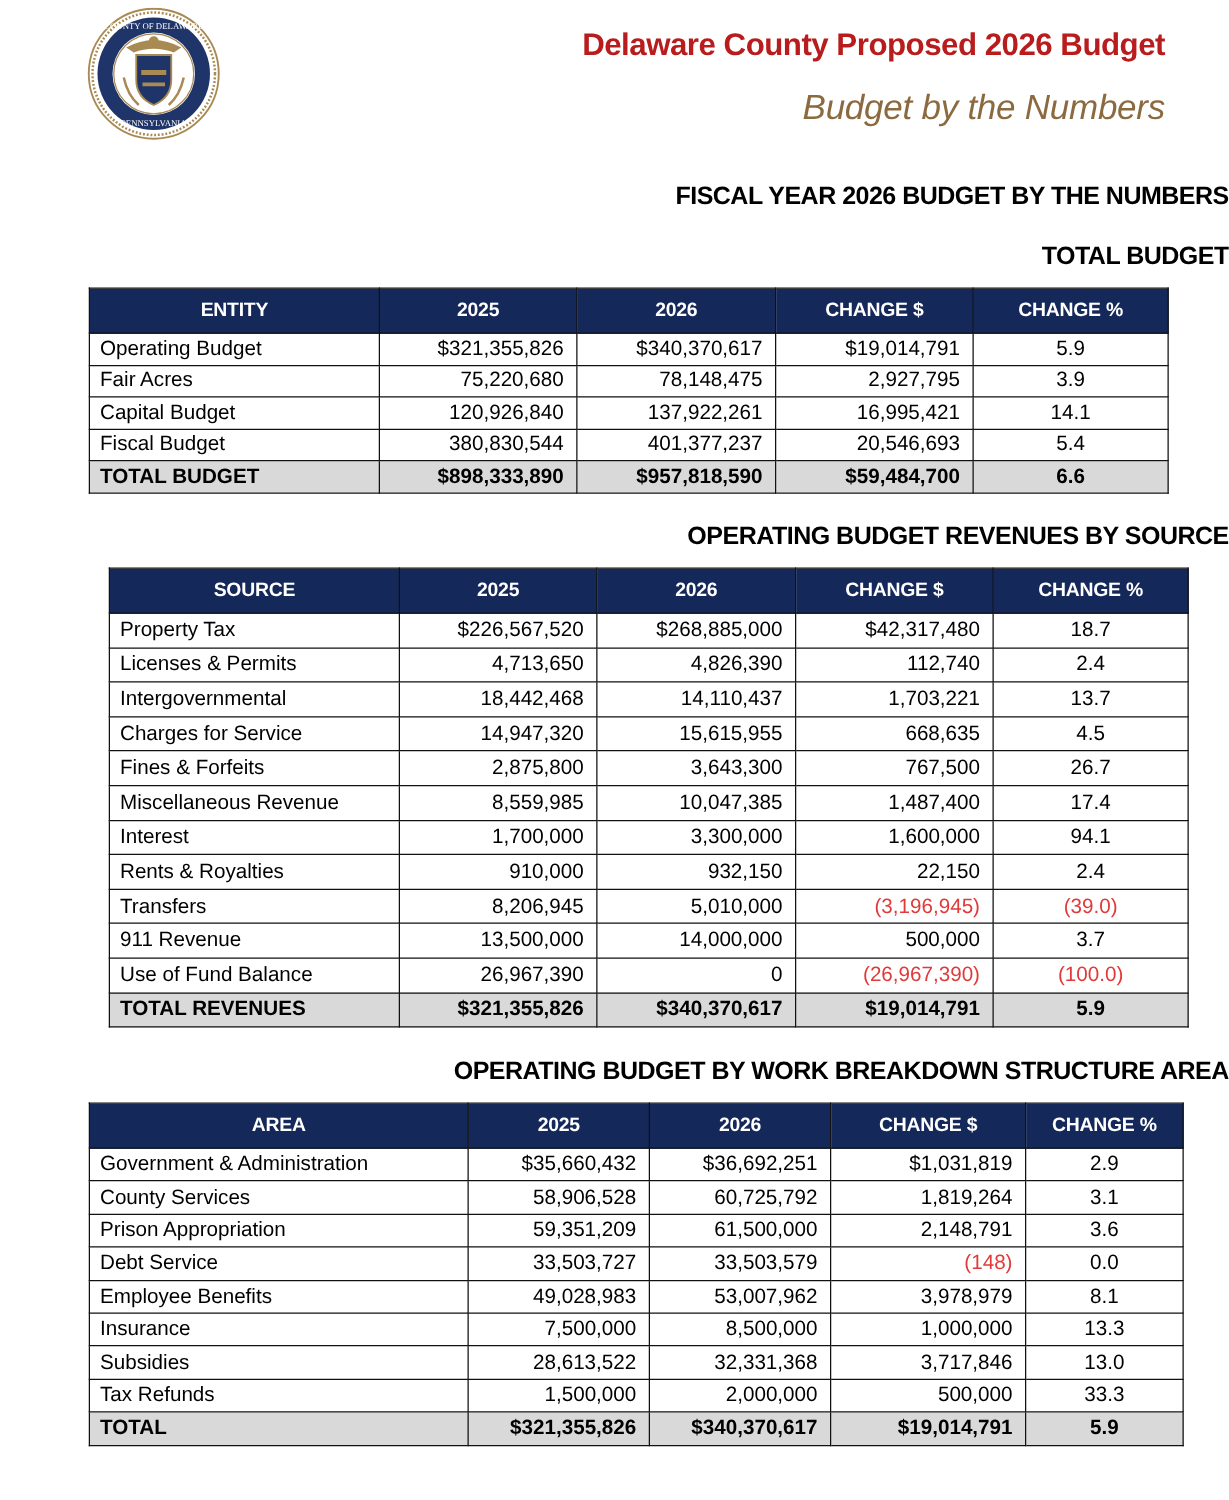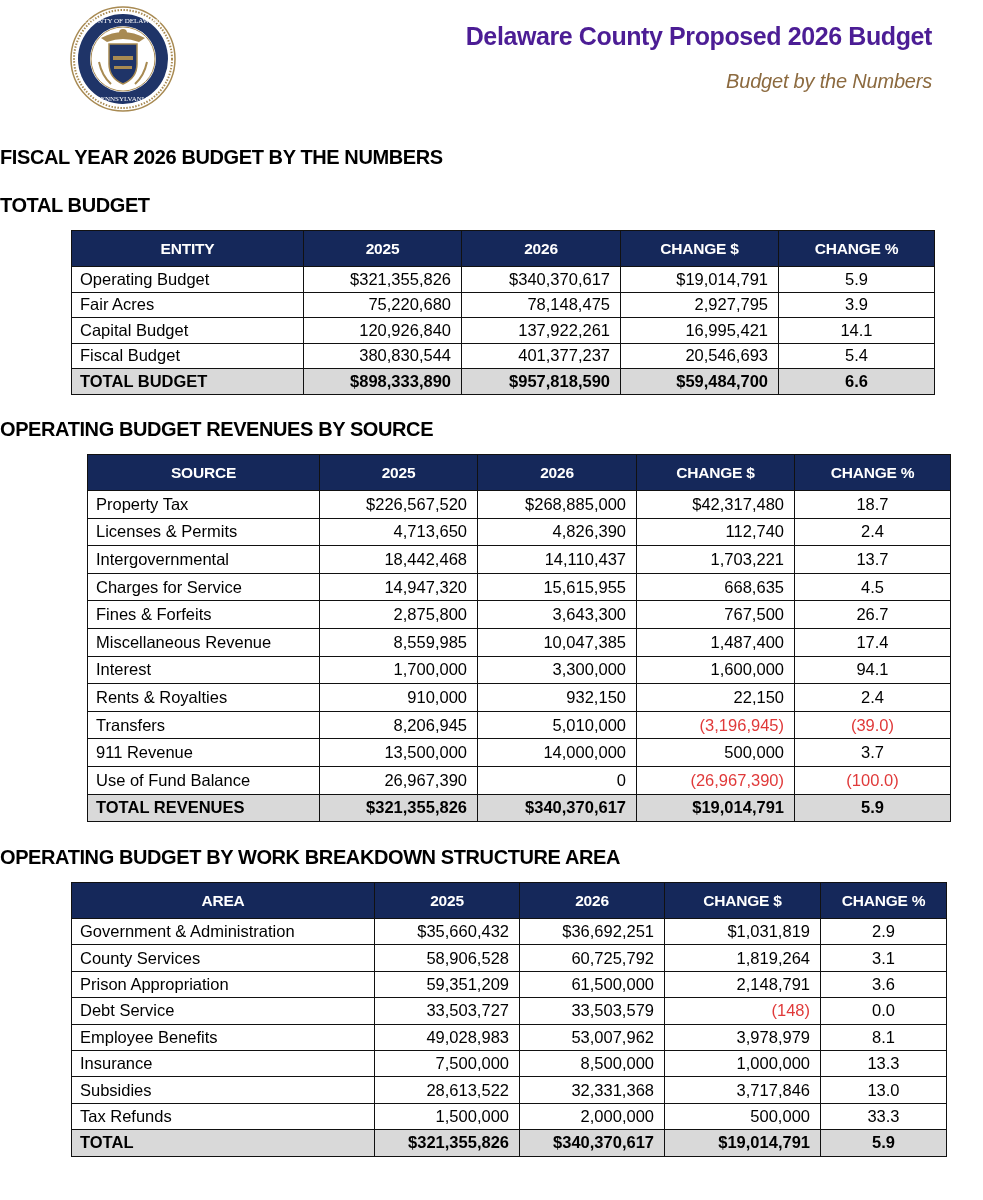--- a/index.html
+++ b/index.html
@@ -1,24 +1,24 @@
 <!DOCTYPE html>
 <html><head>
 <meta charset="utf-8">
 <style>
   * { box-sizing: border-box; margin: 0; padding: 0; }
   html, body { width: 983px; height: 1200px; background: #ffffff; overflow: hidden; }
   body { position: relative; font-family: "Liberation Sans", sans-serif; color: #000; }
 
   .seal { position: absolute; left: 69px; top: 6px; width: 108px; height: 106px; }
 
-  .doc-title { position: absolute; right: 51px; top: 22px; font-size: 25px; font-weight: bold; color: #4c1d95; letter-spacing: -0.4px; white-space: nowrap; }
-  .doc-subtitle { position: absolute; right: 51px; top: 70px; font-size: 20px; font-style: italic; color: #8c6a3f; letter-spacing: -0.2px; white-space: nowrap; }
-
-  .section-title { position: absolute; left: 0; width: 983px; text-align: left; font-weight: bold; font-size: 20px; letter-spacing: -0.4px; color: #000; }
+  .doc-title { position: absolute; right: 51px; top: 22px; font-size: 25px; font-weight: bold; color: #b91c1c; letter-spacing: -0.4px; white-space: nowrap; }
+  .doc-subtitle { position: absolute; right: 51px; top: 70px; font-size: 28px; font-style: italic; color: #8c6a3f; letter-spacing: -0.2px; white-space: nowrap; }
+
+  .section-title { position: absolute; left: 0; width: 983px; text-align: right; font-weight: bold; font-size: 20px; letter-spacing: -0.4px; color: #000; }
 
   table.budget { position: absolute; border-collapse: collapse; table-layout: fixed; font-size: 16.5px; }
   table.budget th { background: #15285a; color: #ffffff; font-weight: bold; font-size: 15.5px; height: 36px; border: 1.5px solid #111; text-align: center; letter-spacing: -0.2px; }
   table.budget td { border: 1.5px solid #111; padding: 0 10px; white-space: nowrap; }
   table.budget td.lbl { text-align: left; padding-left: 8px; }
   table.budget td.num { text-align: right; }
   table.budget td.pct { text-align: center; padding: 0; }
   table.budget tr.total td { background: #d9d9d9; font-weight: bold; }
   .neg { color: #e03a3a; }
 

